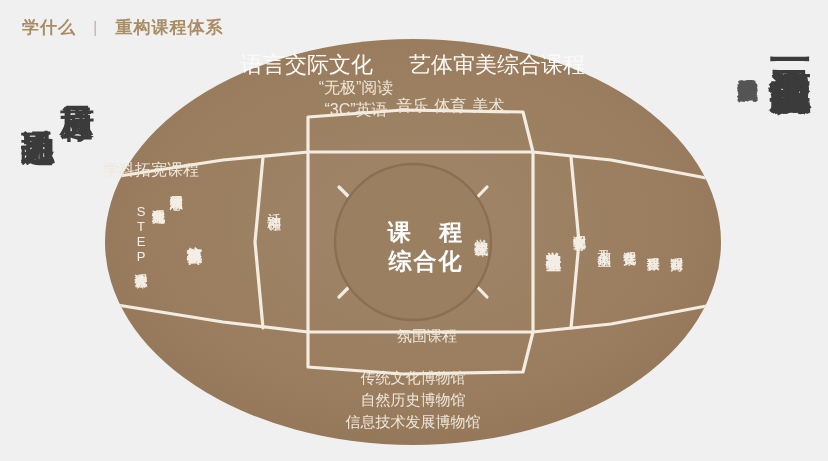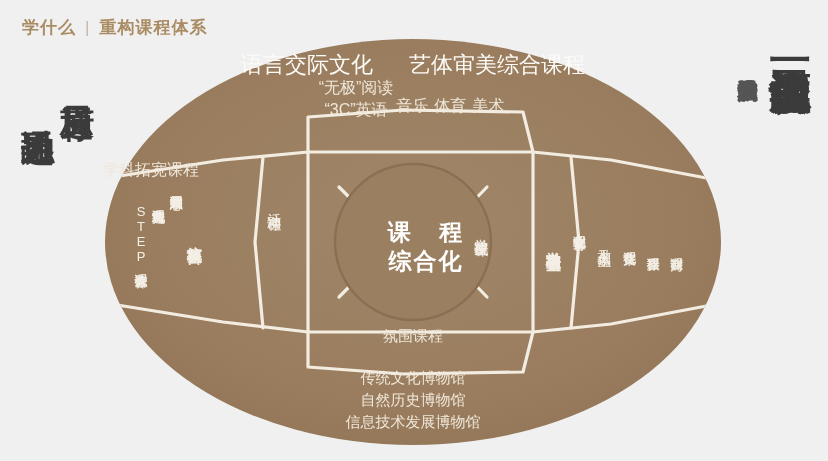--- a/index.html
+++ b/index.html
@@ -10,21 +10,21 @@
     overflow:hidden;
     position:relative;
   }
   .page{position:relative;width:828px;height:461px;}
 
   
   .header{
     position:absolute;left:22px;top:16px;
     font-size:17px;letter-spacing:1px;
     color:#a98c63;white-space:nowrap;
-    display:flex;align-items:center;gap:9px;
+    display:flex;align-items:center;gap:17px;
   }
   .header .h-main{font-weight:bold;color:#a98c63;}
   .header .h-sep{color:#c4b6a2;font-weight:300;}
   .header .h-sub{color:#a98c63;font-weight:bold;}
 
   
   .vtext{
     writing-mode:vertical-rl;
     text-orientation:upright;
     white-space:nowrap;
@@ -59,21 +59,21 @@
   
   .t-head{position:absolute;top:18px;left:0;width:620px;text-align:center;}
   .t-head span{display:inline-block;font-size:22px;font-weight:normal;color:#fdfbf7;}
   .t-head .g1{margin-right:36px;}
   .t-row2{position:absolute;top:45px;left:0;width:620px;display:flex;justify-content:center;}
   .t-row2 .col{text-align:center;font-size:16px;color:#efe7da;line-height:1.38;}
   .t-row2 .col.arts{padding-top:18px;}
   .t-row2 .col.arts span{margin:0 3px;}
 
   .t-kuozhan{position:absolute;top:128px;left:0;width:620px;text-align:left;font-size:16px;color:#efe7da;}
-  .t-fenwei{position:absolute;top:295px;left:0;width:620px;text-align:center;font-size:15px;color:#efe7da;}
+  .t-fenwei{position:absolute;top:295px;left:14px;width:620px;text-align:center;font-size:15px;color:#efe7da;}
   .t-museum{position:absolute;top:335px;left:0;width:620px;text-align:center;font-size:15px;color:#efe7da;line-height:1.48;font-family:Liberation Serif, serif;}
 
   
   .c-core{
     position:absolute;left:222px;top:160px;width:200px;height:110px;
     display:flex;flex-direction:column;align-items:center;justify-content:center;
     color:#ffffff;font-weight:bold;line-height:1.25;
   }
   .c-core .l1{font-size:23px;letter-spacing:11px;text-indent:11px;}
   .c-core .l2{font-size:23px;letter-spacing:2px;text-indent:2px;}

